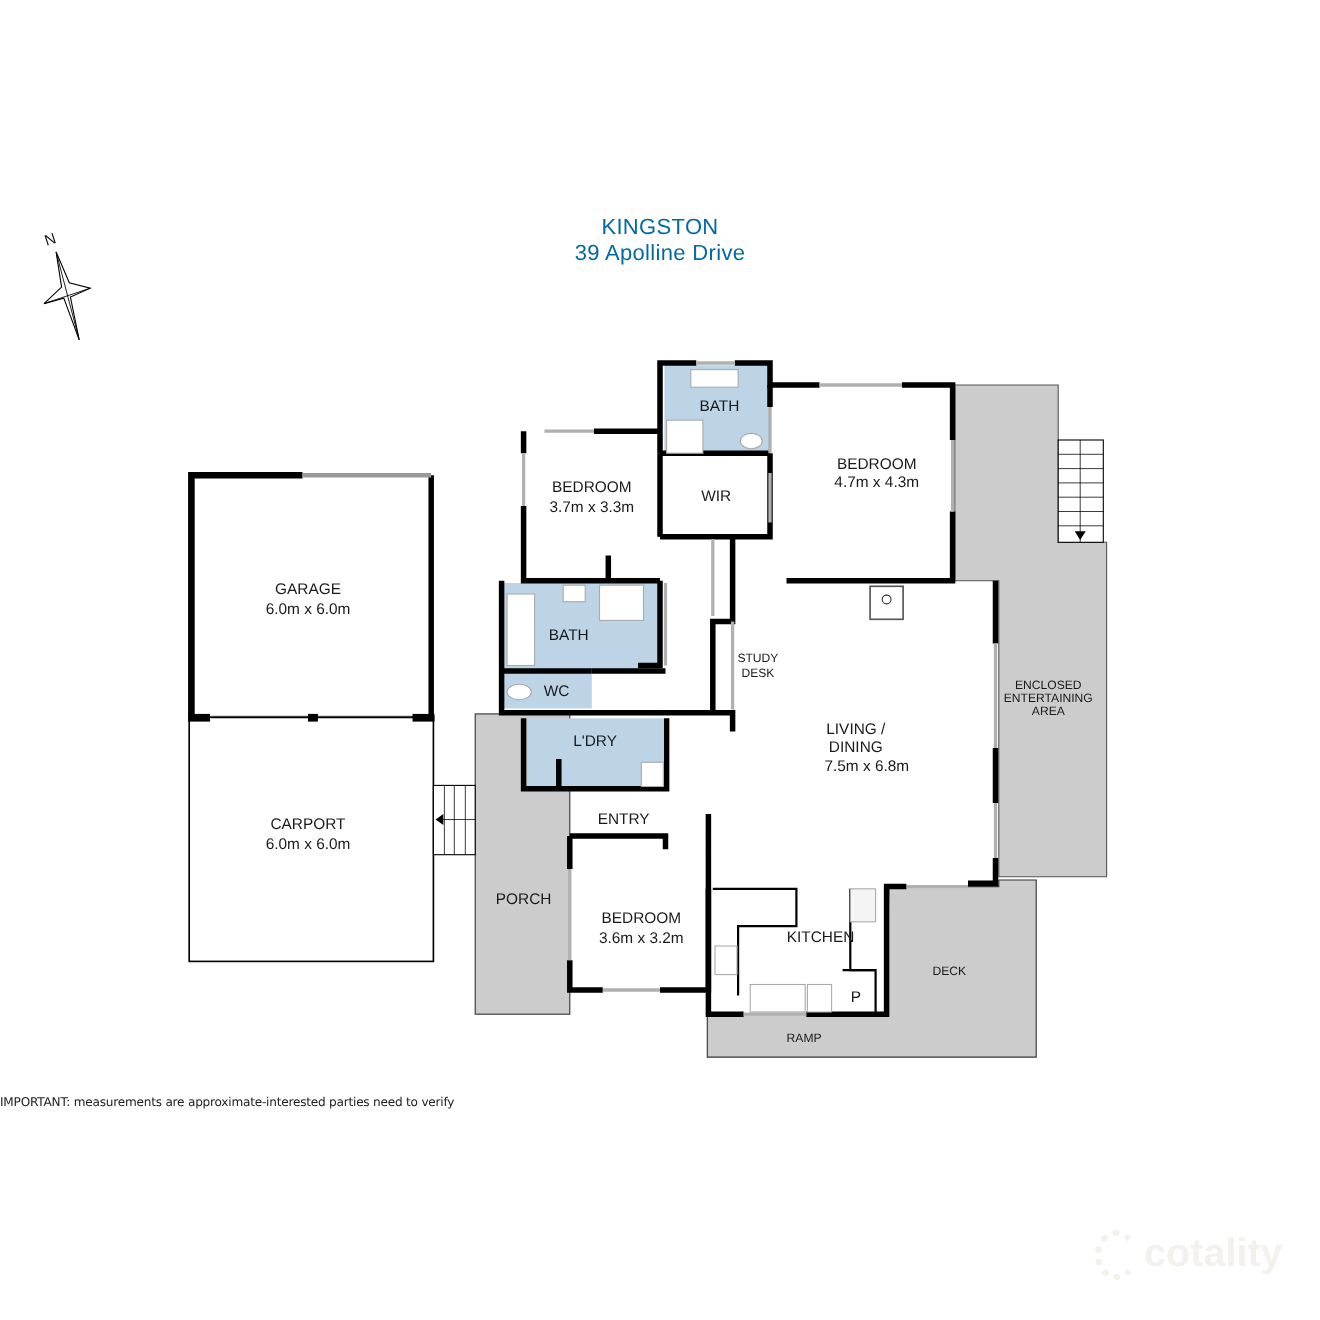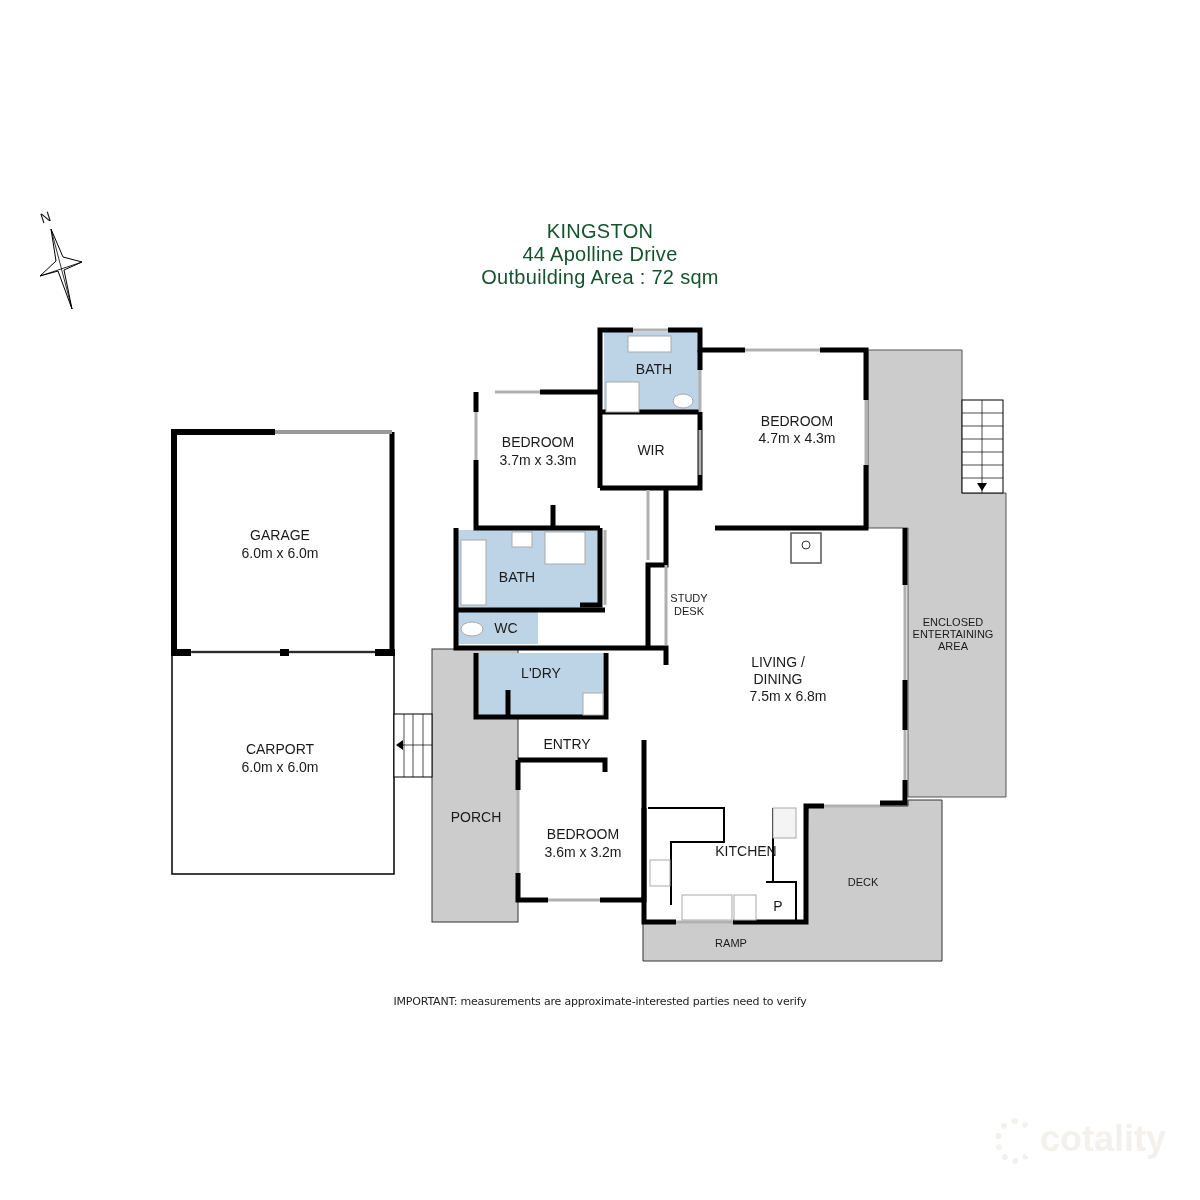--- a/index.html
+++ b/index.html
@@ -1,33 +1,32 @@
 <!DOCTYPE html>
 <html><head>
 <meta charset="utf-8">
 <style>
   html, body { margin: 0; padding: 0; background: #ffffff; }
   body { width: 1200px; height: 1200px; position: relative; overflow: hidden; font-family: "Liberation Sans", sans-serif; }
-  .header { position: absolute; left: 0; top: 196px; width: 1200px; text-align: center; color: #14532d; margin-top: 24px; }
+  .header { position: absolute; left: 0; top: 196px; width: 1200px; text-align: center; color: #0369a1; }
   .header div { font-size: 20px; line-height: 23px; letter-spacing: 0.3px; }
   .header .h-title { font-size: 20px; }
   svg.plan { position: absolute; left: 0; top: 0; }
   .lbl { font-family: "Liberation Sans", sans-serif; font-size: 14px; fill: #1a1a1a; text-anchor: middle; }
   .lbl-sm { font-family: "Liberation Sans", sans-serif; font-size: 11px; fill: #1a1a1a; text-anchor: middle; }
-  .disclaimer { position: absolute; left: 0; top: 995px; width: 1200px; text-align: center; font-size: 11px; color: #222; font-family: "DejaVu Sans", sans-serif; letter-spacing: -0.2px; }
+  .disclaimer { position: absolute; left: 0; top: 995px; width: 1200px; text-align: left; font-size: 11px; color: #222; font-family: "DejaVu Sans", sans-serif; letter-spacing: -0.2px; }
   .brand { position: absolute; left: 1000px; top: 1118px; font-size: 36px; font-weight: bold; color: #f3f1ec; font-family: "Liberation Sans", sans-serif; letter-spacing: 0px; }
   .brand-dots { position: absolute; left: 995px; top: 1118px; width: 40px; height: 46px; border-radius: 50%; border: 6px dotted #f3f1ec; border-right-color: transparent; box-sizing: border-box; }
 </style>
 </head>
 <body>
 
 <div class="header">
   <div class="h-title">KINGSTON</div>
-  <div>44 Apolline Drive</div>
-  <div>Outbuilding Area : 72 sqm</div>
+  <div>39 Apolline Drive</div>
 </div>
 
 <svg class="plan" width="1200" height="1200" viewBox="0 0 1200 1200">
 
   <g>
     <text x="47" y="222" class="lbl" font-size="13" transform="rotate(-18 47 222)">N</text>
     <polygon points="51,229 63,257 82,262 64,270 72,309 58,271 40,276 56,261" fill="#fff" stroke="#000" stroke-width="1"></polygon>
     <line x1="51" y1="229" x2="72" y2="309" stroke="#000" stroke-width="0.8"></line>
     <line x1="40" y1="276" x2="82" y2="262" stroke="#000" stroke-width="0.8"></line>
   </g>

